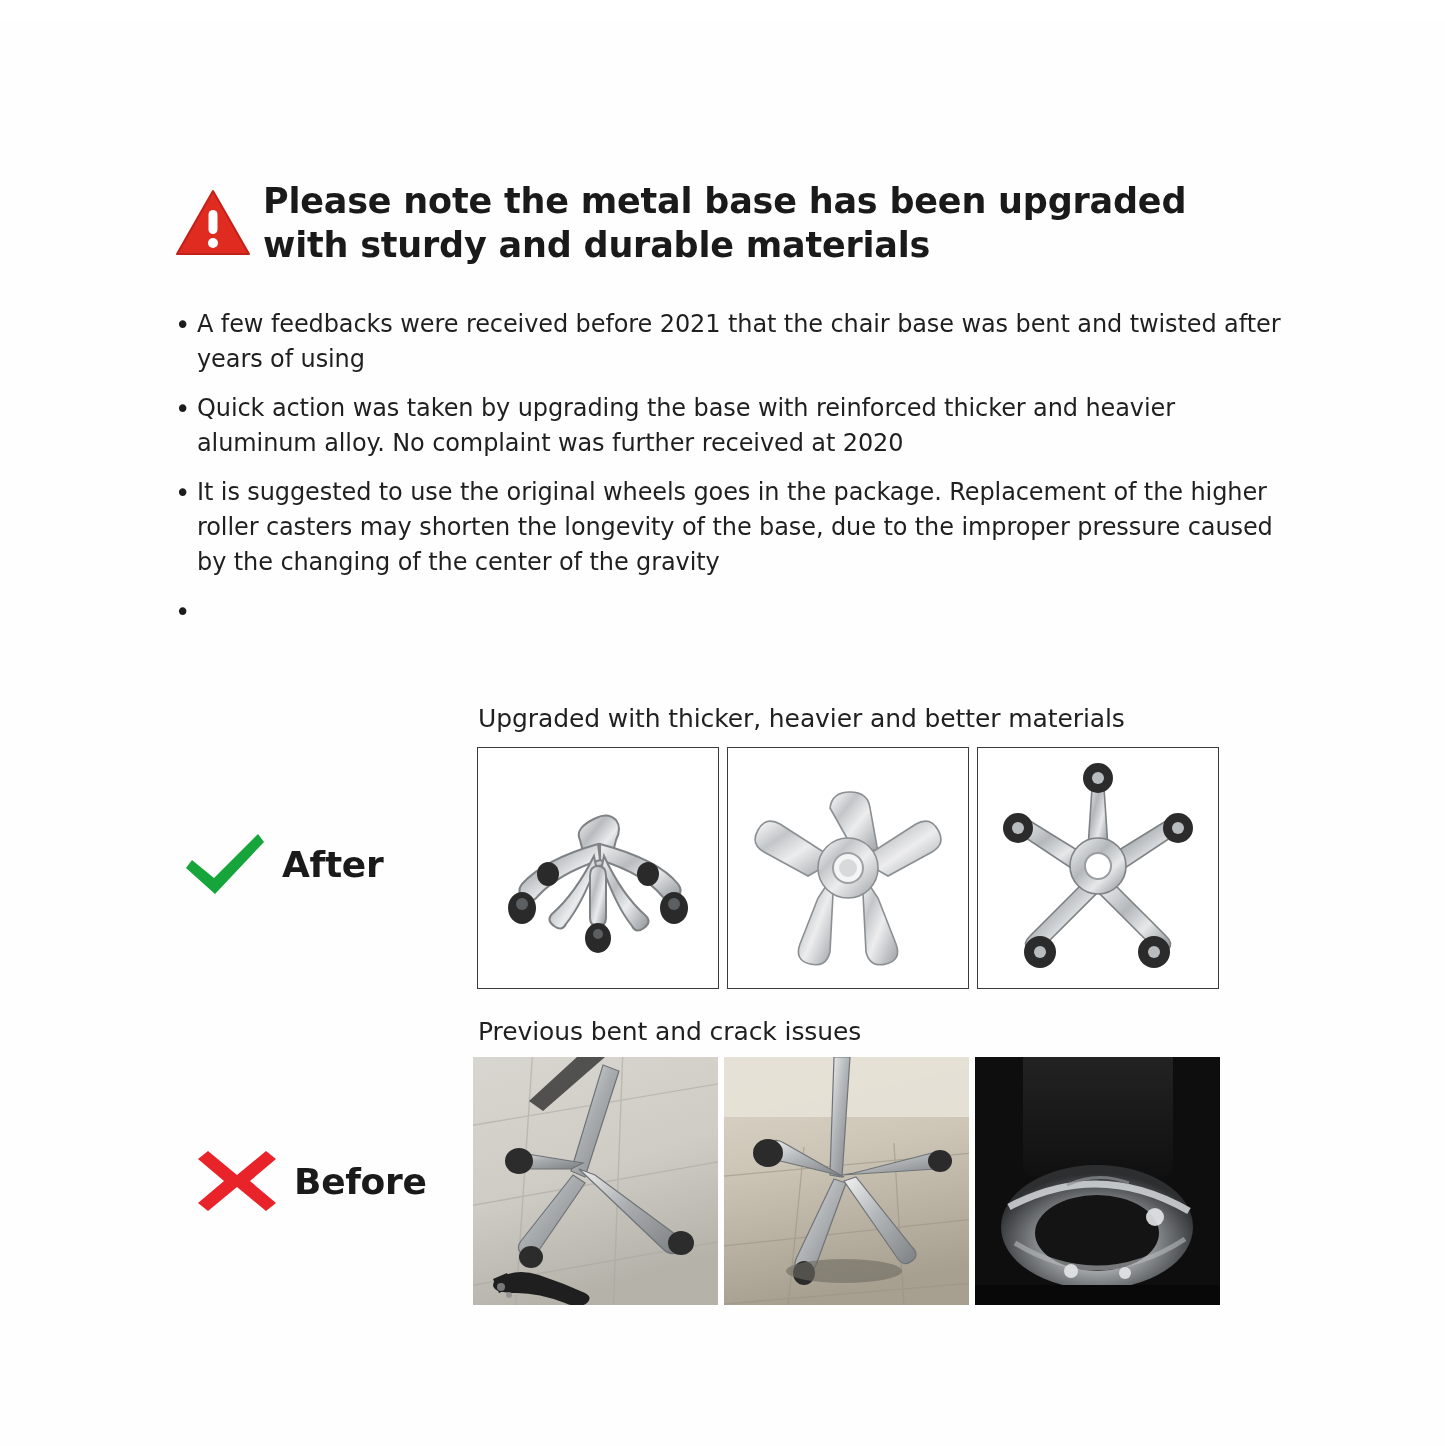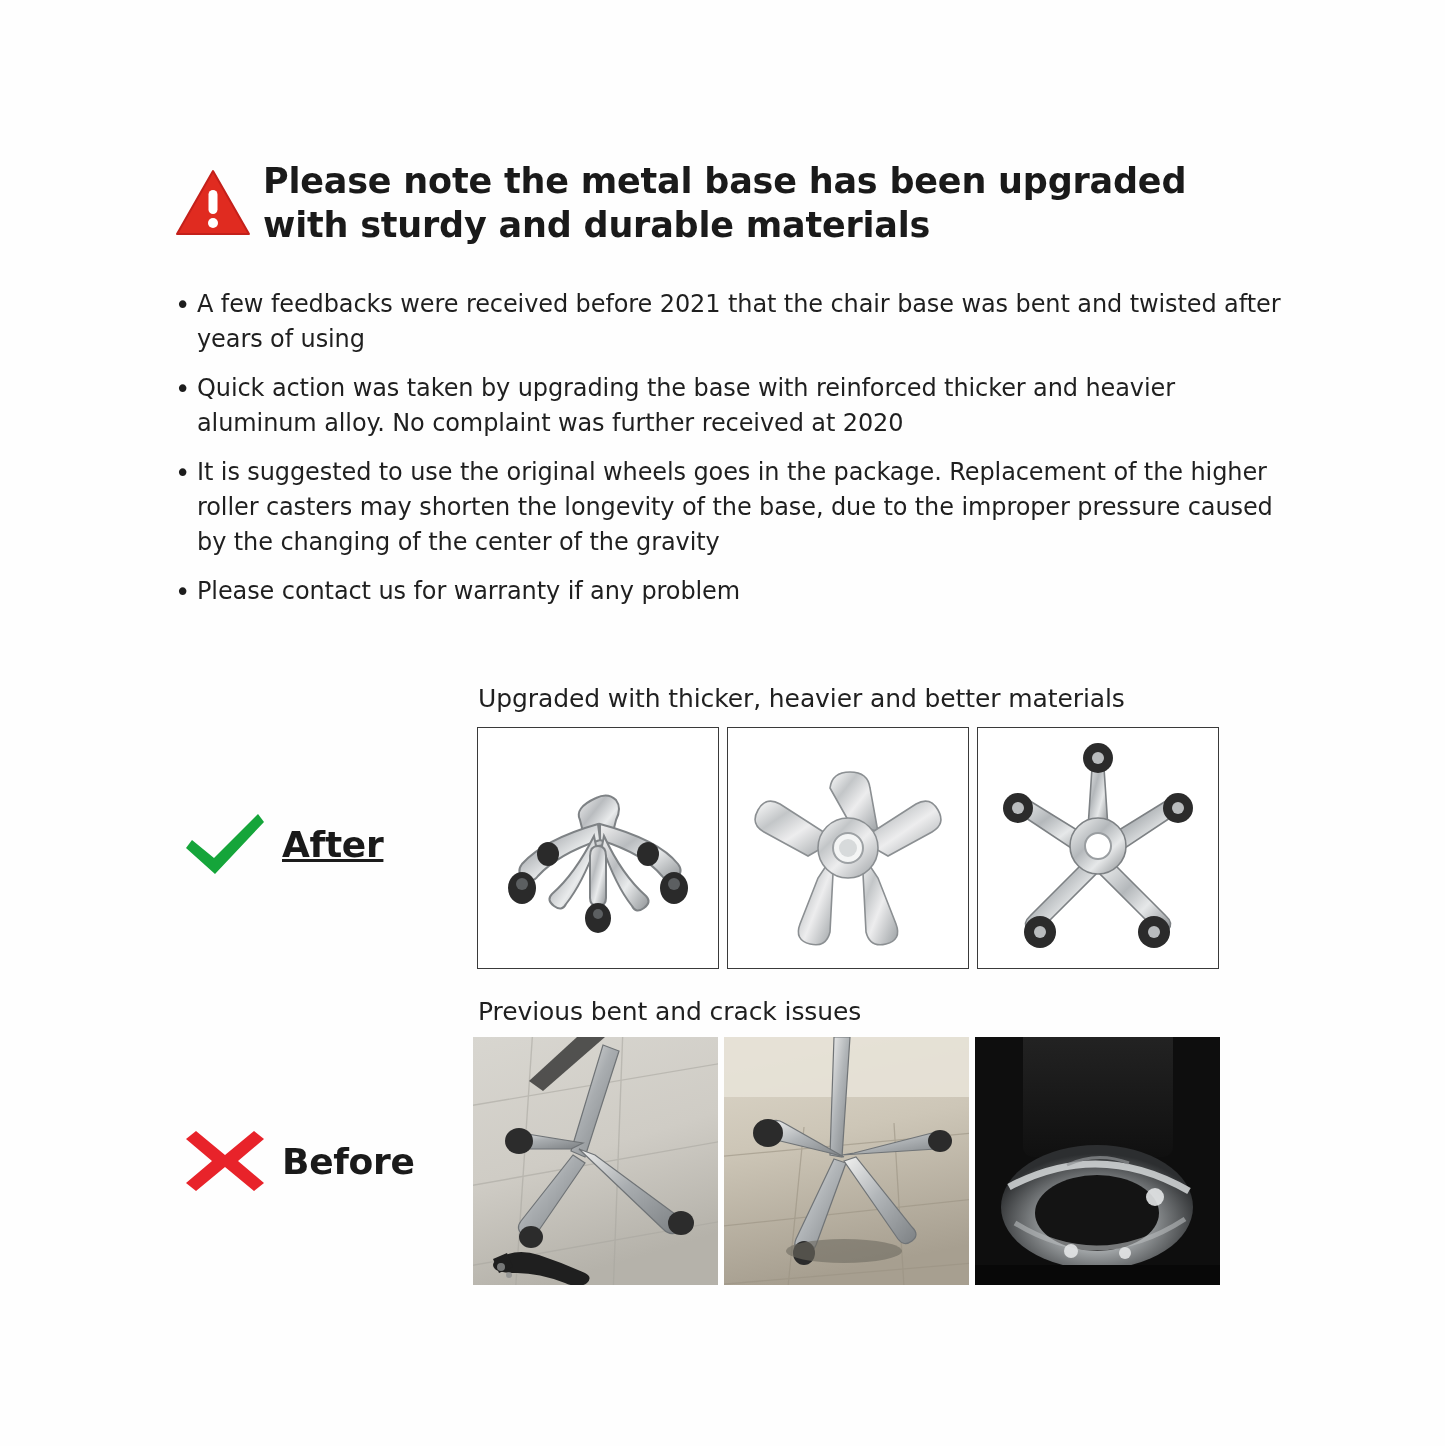--- a/index.html
+++ b/index.html
@@ -13,20 +13,21 @@
     font-family: "DejaVu Sans", sans-serif;
     color: #1c1c1c;
     position: relative;
     overflow: hidden;
   }
 
   .page {
     position: absolute;
     inset: 0;
     background: #fefefe;
+    margin-top: 20px;
   }
 
   
   .heading-row {
     position: absolute;
     left: 175px;
     top: 160px;
     width: 1110px;
     display: flex;
     align-items: flex-start;
@@ -88,22 +89,22 @@
     letter-spacing: -0.1px;
   }
   .caption-after { left: 478px; top: 24px; }
   .caption-before { left: 478px; top: 337px; text-align: center; }
 
   .label-col {
     position: absolute;
     display: flex;
     align-items: center;
   }
-  .label-after { left: 180px; top: 148px; text-decoration: underline; }
-  .label-before { left: 180px; top: 465px; }
+  .label-after { left: 180px; top: 148px; }
+  .label-before { left: 192px; top: 465px; }
 
   .mark {
     width: 90px;
     height: 72px;
     flex: 0 0 90px;
     margin-right: 12px;
   }
   .label-text {
     font-size: 36px;
     font-weight: bold;
@@ -186,21 +187,20 @@
     <div class="bullet">
       <div class="dot">•</div>
       <div class="btext">Quick action was taken by upgrading the base with reinforced thicker and heavier aluminum alloy. No complaint was further received at 2020</div>
     </div>
     <div class="bullet">
       <div class="dot">•</div>
       <div class="btext">It is suggested to use the original wheels goes in the package. Replacement of the higher roller casters may shorten the longevity of the base, due to the improper pressure caused by the changing of the center of the gravity</div>
     </div>
     <div class="bullet">
       <div class="dot">•</div>
-      <div class="btext">Please contact us for warranty if any problem</div>
     </div>
   </div>
 
   <div class="cmp">
 
     <div class="caption caption-after">Upgraded with thicker, heavier and better materials</div>
 
     <div class="label-col label-after">
       <div class="mark">
         <svg viewBox="0 0 90 72" xmlns="http://www.w3.org/2000/svg">

